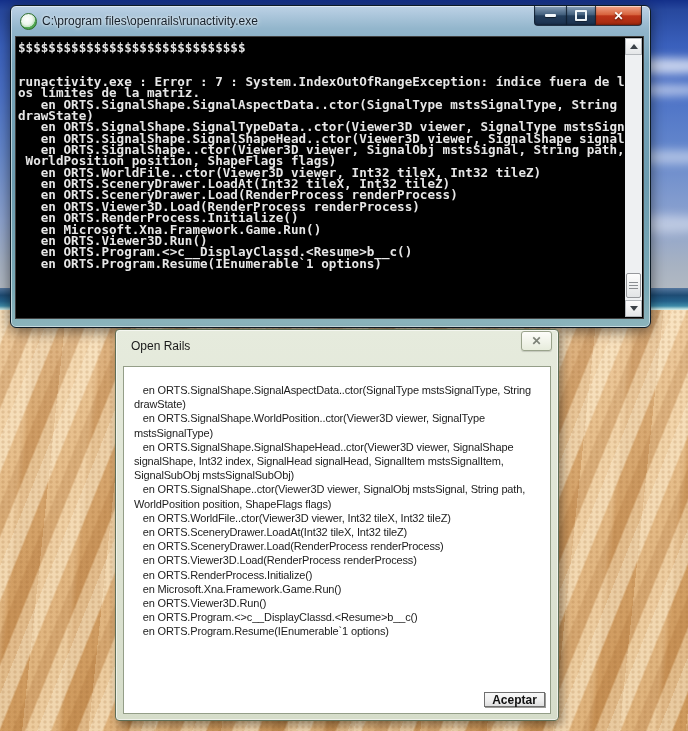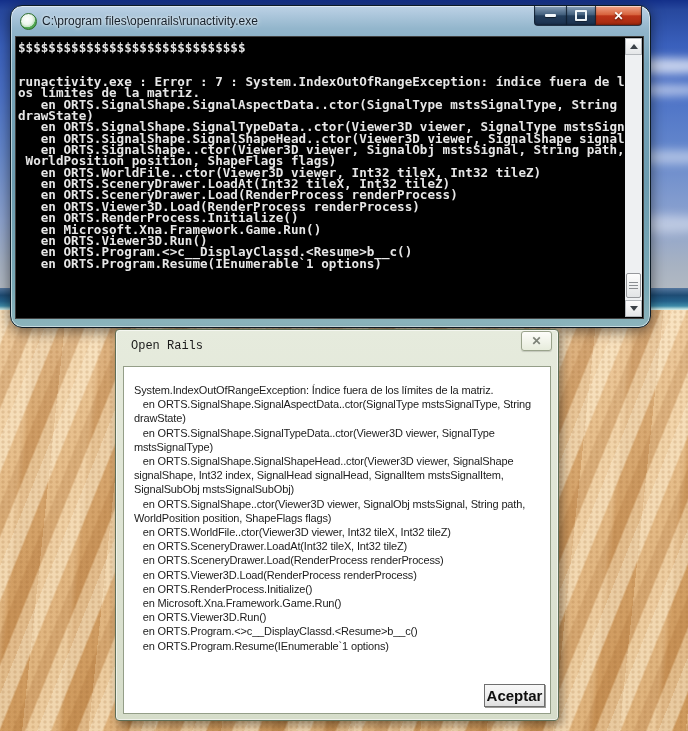--- a/index.html
+++ b/index.html
@@ -29,21 +29,21 @@
       radial-gradient(circle at 3px 2px,rgba(150,95,40,.18) 1px,rgba(0,0,0,0) 2.2px),
       repeating-linear-gradient(112deg,rgba(255,242,214,.55) 0 12px,rgba(214,164,104,.12) 14px 24px,rgba(166,106,48,.22) 26px 36px,rgba(255,238,206,.38) 38px 48px),
       repeating-linear-gradient(96deg,rgba(255,232,196,.28) 0 34px,rgba(176,116,58,.18) 40px 66px),
       linear-gradient(180deg,#ecc89c 0%,#e2b680 28%,#d9a86e 60%,#d4a164 100%);
     background-size:6px 5px,auto,auto,auto;
   }
 
   
   .console-window{
     position:absolute;left:10px;top:5px;width:639px;height:321px;
-    border:1px solid #0d1b26;border-radius:12px;
+    border:1px solid #0d1b26;border-radius:6px;
     background:linear-gradient(180deg,#bdd2e6 0%,#93b6cc 7%,#78a5ba 18%,#6c9cb0 55%,#79a9b6 88%,#8cb4bc 100%);
     box-shadow:0 3px 14px rgba(0,0,0,.55),inset 0 0 0 1px rgba(255,255,255,.5);
   }
   .console-titlebar{position:absolute;left:0;top:0;right:0;height:30px;}
   .console-icon{
     position:absolute;left:9px;top:7px;width:15px;height:15px;border-radius:50%;
     border:1px solid #2e6e2e;
     background:radial-gradient(circle at 40% 35%,#ffffff 0%,#ecf6ec 40%,#c2e2c2 58%,#57ad57 62%,#3d8d3d 100%);
   }
   .console-title{
@@ -91,43 +91,43 @@
   .grip{width:9px;height:7px;background:repeating-linear-gradient(180deg,#8a8e92 0 1px,rgba(0,0,0,0) 1px 3px);}
 
   
   .dialog{
     position:absolute;left:115px;top:329px;width:444px;height:392px;
     background:linear-gradient(180deg,#e6ebdd 0%,#dde3d3 60%,#d6ddca 100%);
     border:1px solid #5f6e55;border-radius:4px;box-sizing:border-box;
     box-shadow:3px 4px 10px rgba(0,0,0,.4),inset 0 0 0 1px rgba(255,255,255,.6);
   }
   .dialog-titlebar{position:absolute;left:0;top:0;right:0;height:36px;}
-  .dialog-title{position:absolute;left:15px;top:9px;font-size:12px;color:#1a1a1a;white-space:nowrap;font-family:Liberation Mono, monospace;}
+  .dialog-title{position:absolute;left:15px;top:9px;font-size:12px;color:#1a1a1a;white-space:nowrap;}
   .dialog-close{
     position:absolute;top:1px;right:6px;width:31px;height:20px;border-radius:3px;
     background:linear-gradient(180deg,#fdfdfa,#e7ecdc);border:1px solid #9aa38c;
     display:flex;align-items:center;justify-content:center;box-sizing:border-box;
     box-shadow:0 1px 1px rgba(0,0,0,.15);
   }
   .dialog-close .x{color:#7d8278;font-weight:bold;font-size:12px;line-height:1;}
   .dialog-panel{
     position:absolute;left:7px;top:36px;width:428px;height:348px;
     background:#ffffff;border:1px solid #949e88;box-sizing:border-box;
   }
   .dialog-text{
     position:absolute;left:10px;top:16px;right:4px;
     font-size:11px;letter-spacing:-0.15px;color:#1c1c1c;
   }
   .dlg-line{line-height:14.2px;white-space:pre;}
   .accept-button{
-    position:absolute;right:5px;bottom:6px;width:61px;height:23px;box-sizing:border-box;
+    position:absolute;right:5px;bottom:6px;width:61px;height:15px;box-sizing:border-box;
     background:linear-gradient(180deg,#f8f8f8 0%,#eeeeee 60%,#dedede 100%);
     border:1px solid #6f6f6f;box-shadow:1px 1px 0 #9b9b98;
     display:flex;align-items:center;justify-content:center;
-    font-size:15px;font-weight:bold;color:#101010;cursor:default;
+    font-size:12px;font-weight:bold;color:#101010;cursor:default;
   }
 </style>
 </head>
 <body>
 
 <div class="sky">
   <div class="cloud c1"></div>
   <div class="cloud c2"></div>
   <div class="cloud c3"></div>
   <div class="cloud c4"></div>
@@ -190,24 +190,23 @@
 
 <div class="dialog">
   <div class="dialog-titlebar">
     <span class="dialog-title">Open Rails</span>
     <div class="dialog-close">
       <span class="x">✕</span>
     </div>
   </div>
   <div class="dialog-panel">
     <div class="dialog-text">
-        <div class="dlg-line">System.IndexOutOfRangeException: Índice fuera de los límites de la matriz.</div>
         <div class="dlg-line">   en ORTS.SignalShape.SignalAspectData..ctor(SignalType mstsSignalType, String</div>
         <div class="dlg-line">drawState)</div>
-        <div class="dlg-line">   en ORTS.SignalShape.SignalTypeData..ctor(Viewer3D viewer, SignalType</div>
+        <div class="dlg-line">   en ORTS.SignalShape.WorldPosition..ctor(Viewer3D viewer, SignalType</div>
         <div class="dlg-line">mstsSignalType)</div>
         <div class="dlg-line">   en ORTS.SignalShape.SignalShapeHead..ctor(Viewer3D viewer, SignalShape</div>
         <div class="dlg-line">signalShape, Int32 index, SignalHead signalHead, SignalItem mstsSignalItem,</div>
         <div class="dlg-line">SignalSubObj mstsSignalSubObj)</div>
         <div class="dlg-line">   en ORTS.SignalShape..ctor(Viewer3D viewer, SignalObj mstsSignal, String path,</div>
         <div class="dlg-line">WorldPosition position, ShapeFlags flags)</div>
         <div class="dlg-line">   en ORTS.WorldFile..ctor(Viewer3D viewer, Int32 tileX, Int32 tileZ)</div>
         <div class="dlg-line">   en ORTS.SceneryDrawer.LoadAt(Int32 tileX, Int32 tileZ)</div>
         <div class="dlg-line">   en ORTS.SceneryDrawer.Load(RenderProcess renderProcess)</div>
         <div class="dlg-line">   en ORTS.Viewer3D.Load(RenderProcess renderProcess)</div>

